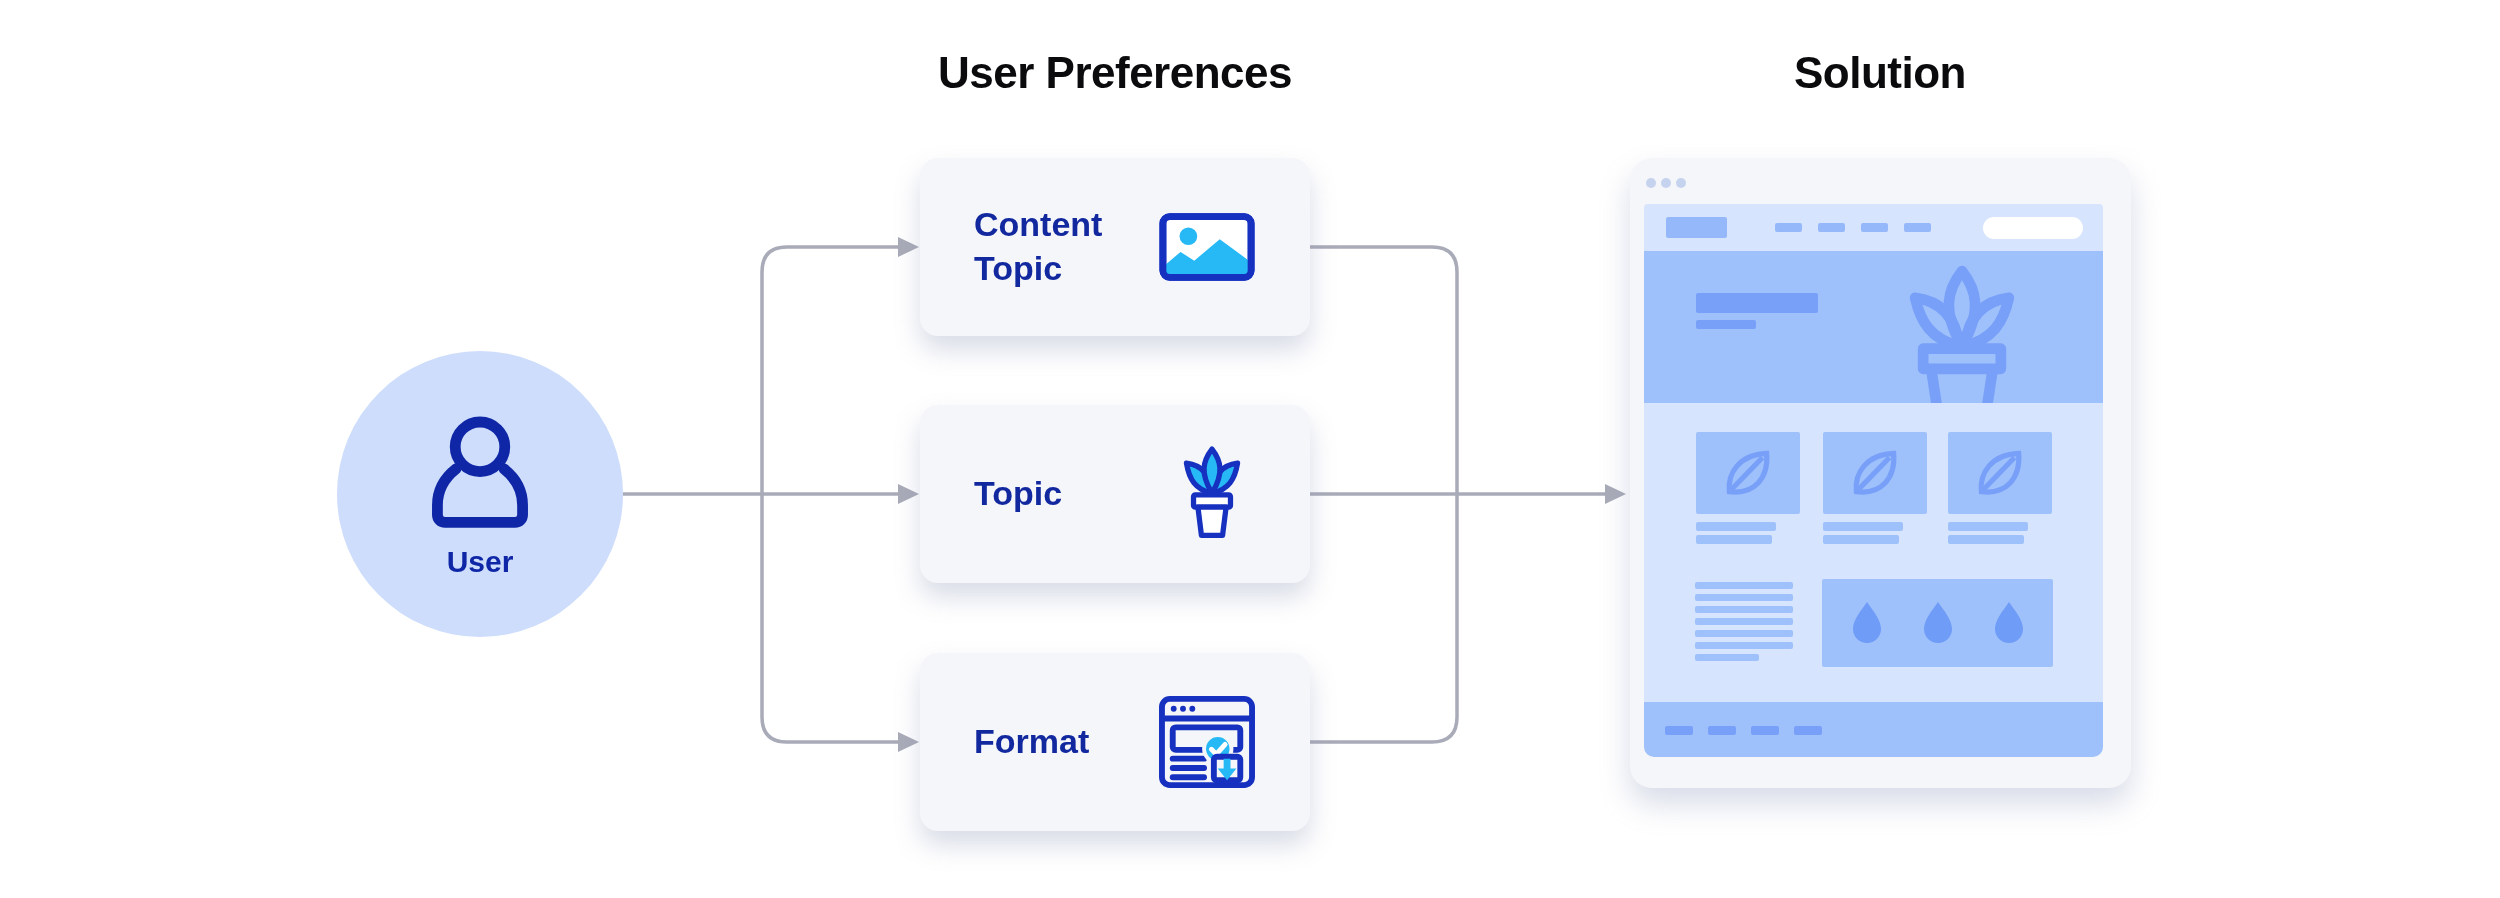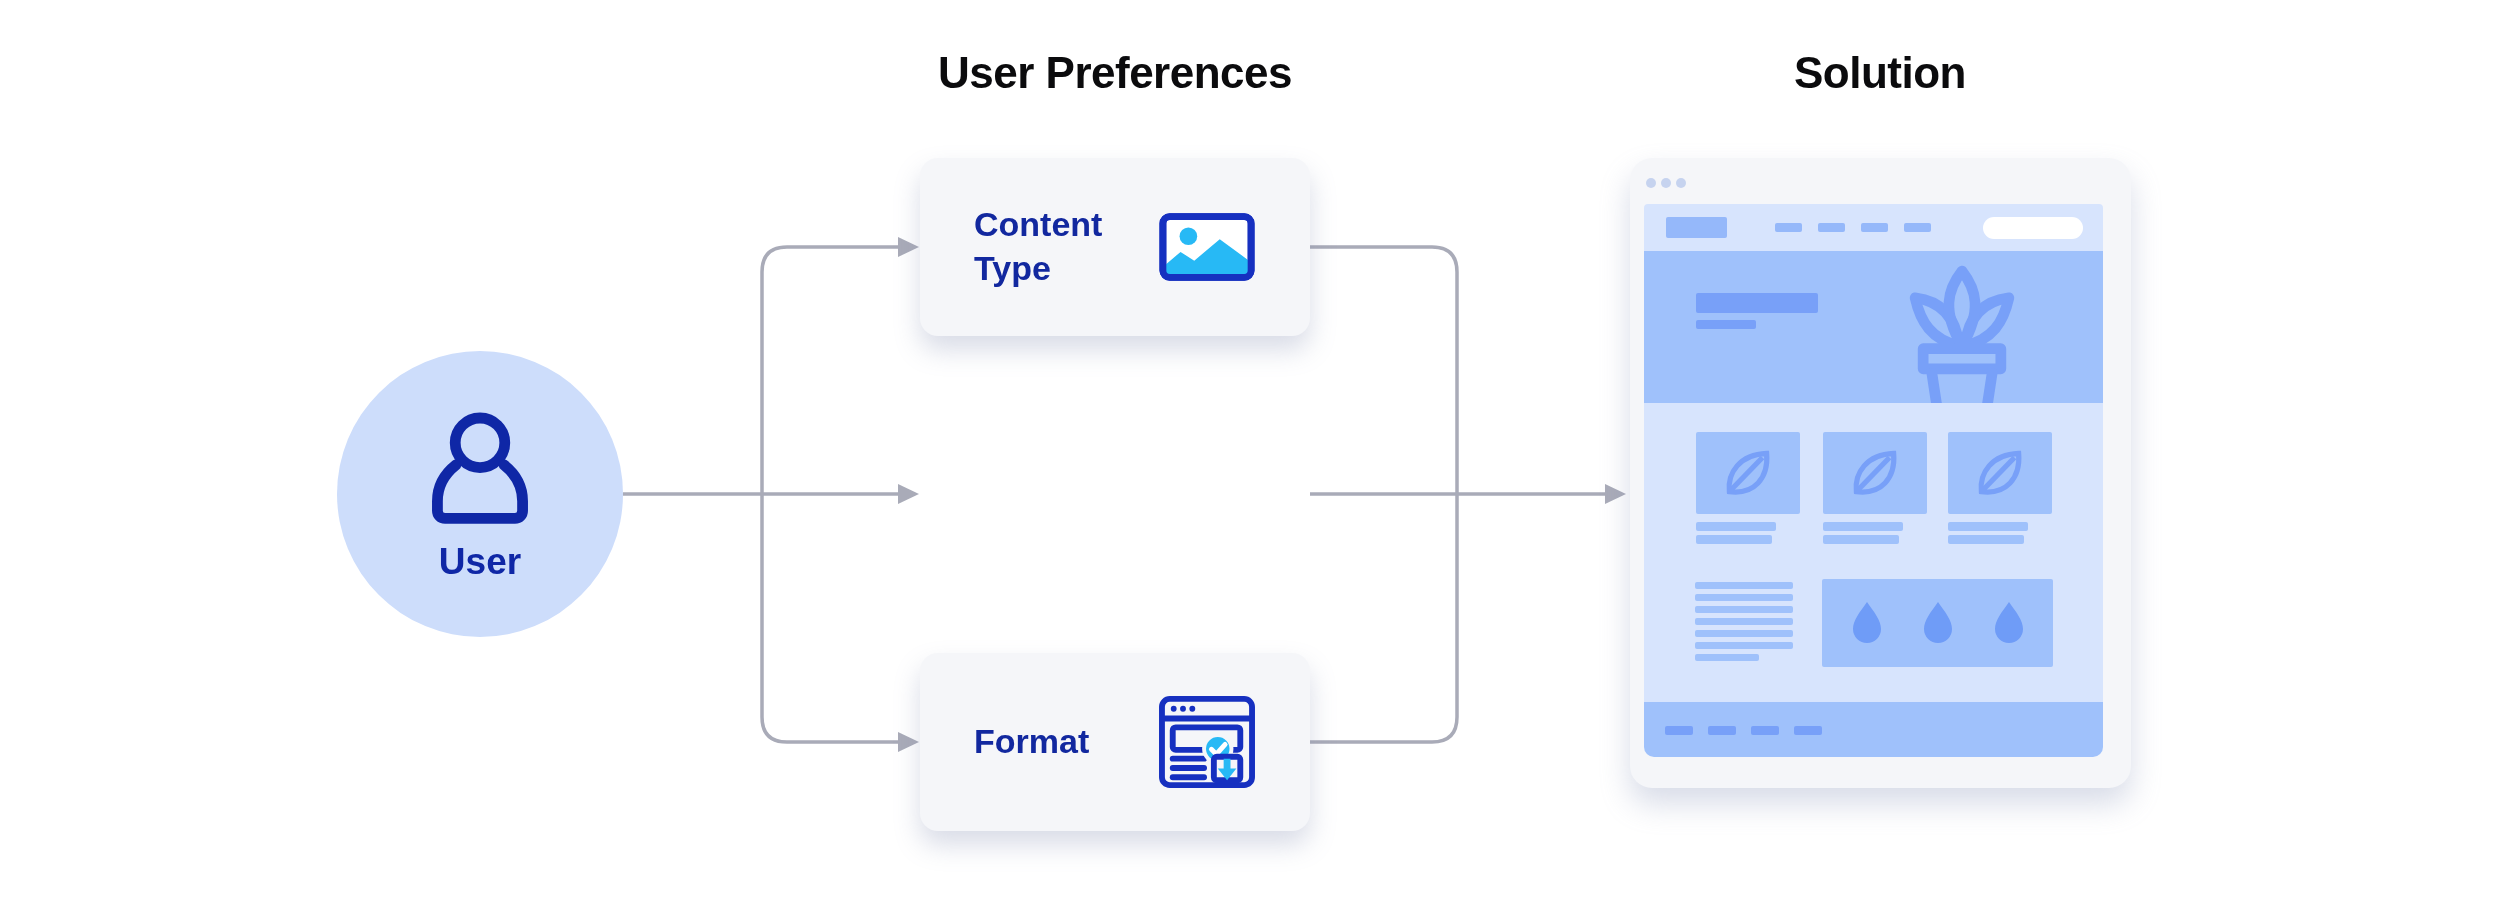--- a/index.html
+++ b/index.html
@@ -22,21 +22,21 @@
 
   .col-title{position:absolute;top:48px;font-size:44px;font-weight:700;color:var(--title_color);
     text-align:center;letter-spacing:-0.5px;}
   #prefs-title{left:815px;width:600px;}
   #solution-title{left:1580px;width:600px;}
 
   
   .user-circle{position:absolute;left:337px;top:351px;width:286px;height:286px;border-radius:50%;
     background:var(--circle_bg);display:flex;flex-direction:column;align-items:center;justify-content:center;}
   .user-circle svg{display:block;margin-top:6px;}
-  .user-label{font-size:37px;font-weight:700;color:var(--navy);margin-top:8px;}
+  .user-label{font-size:30px;font-weight:700;color:var(--navy);margin-top:8px;}
 
   
   .connector-layer{position:absolute;left:0;top:0;width:2500px;height:898px;pointer-events:none;}
 
   
   .pref-card{position:absolute;left:920px;width:390px;height:178px;background:var(--card_bg);
     border-radius:18px;box-shadow:0 14px 26px rgba(130,140,175,.30);
     display:flex;align-items:center;justify-content:space-between;padding:0 54px;box-sizing:border-box;}
   #card-content-type{top:158px;}
   #card-topic{top:405px;}
@@ -101,36 +101,48 @@
     <svg width="128" height="122" viewBox="0 0 100 96">
       <g fill="none" stroke="var(--navy)" stroke-width="8.5" stroke-linecap="round">
         <circle cx="50" cy="25" r="19.5"></circle>
         <path d="M31 42.5 C 21.5 50 16.5 60 16.5 71 V 78.5 C 16.5 82 19 84.5 22.5 84.5 H 77.5 C 81 84.5 83.5 82 83.5 78.5 V 71 C 83.5 60 78.5 50 69 42.5"></path>
       </g>
     </svg>
     <div class="user-label">User</div>
   </div>
 
   <div class="pref-card" id="card-content-type">
-    <div class="pref-label">Content Type</div>
+    <div class="pref-label">Content Topic</div>
     <svg width="98" height="72" viewBox="0 0 100 72">
       <defs>
           <clipPath id="imgclip">
             <rect x="5" y="5" width="90" height="62" rx="7"></rect>
           </clipPath>
         </defs>
       <rect x="5" y="5" width="90" height="62" rx="7" fill="#ffffff" stroke="var(--icon_stroke)" stroke-width="7"></rect>
       <g clip-path="url(#imgclip)">
         <path d="M3 58 L 23 41 L 37 50 L 63 28 L 97 53 L 97 69 L 3 69 Z" fill="var(--cyan)"></path>
       </g>
       <circle cx="31" cy="25" r="9" fill="var(--cyan)"></circle>
       <rect x="5" y="5" width="90" height="62" rx="7" fill="none" stroke="var(--icon_stroke)" stroke-width="7"></rect>
     </svg>
   </div>
 
+  <div class="pref-card" id="card-topic">
+    <div class="pref-label">Topic</div>
+    <svg width="88" height="98" viewBox="0 0 100 110">
+      <g stroke="var(--icon_stroke)" stroke-width="6" stroke-linejoin="round">
+        <path d="M21 20 C 37 22 48 32 50 54 C 31 50 24 38 21 20 Z" fill="var(--cyan)"></path>
+        <path d="M79 20 C 63 22 52 32 50 54 C 69 50 76 38 79 20 Z" fill="var(--cyan)"></path>
+        <path d="M50 4 C 60 17 64 31 50 54 C 36 31 40 17 50 4 Z" fill="var(--cyan)"></path>
+        <rect x="29" y="56" width="42" height="14" rx="2" fill="#ffffff"></rect>
+        <path d="M34 70 L 38 102 H 62 L 66 70 Z" fill="#ffffff"></path>
+      </g>
+    </svg>
+  </div>
 
   <div class="pref-card" id="card-format">
     <div class="pref-label">Format</div>
     <svg width="98" height="94" viewBox="0 0 100 96">
       <rect x="4" y="4" width="92" height="88" rx="8" fill="none" stroke="var(--icon_stroke)" stroke-width="6"></rect>
       <line x1="4" y1="24" x2="96" y2="24" stroke="var(--icon_stroke)" stroke-width="6"></line>
       <g fill="var(--icon_stroke)">
         <circle cx="16" cy="14" r="3"></circle>
           <circle cx="25.5" cy="14" r="3"></circle>
           <circle cx="35" cy="14" r="3"></circle>

